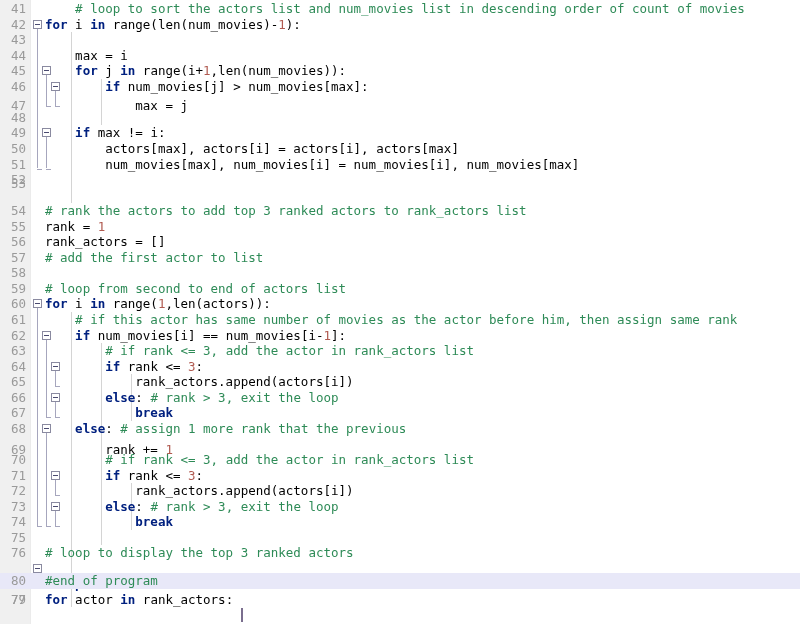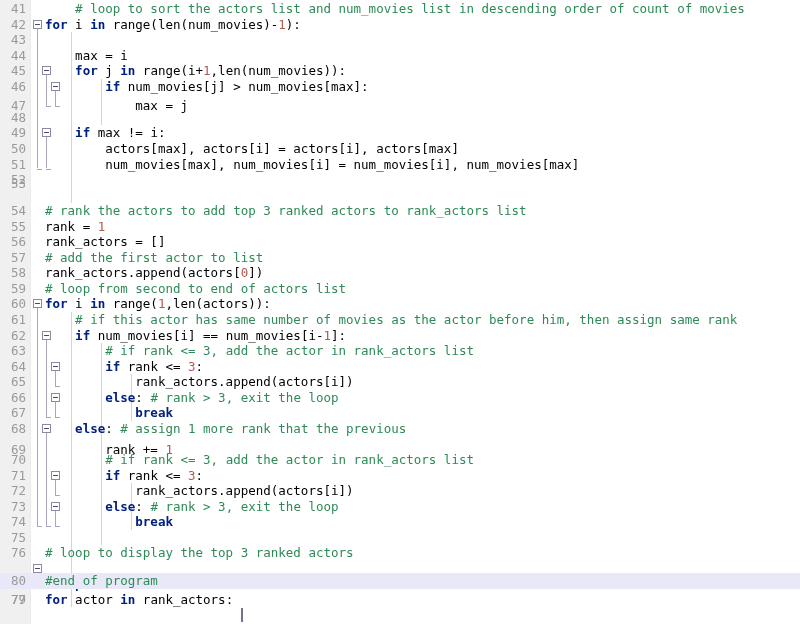--- a/index.html
+++ b/index.html
@@ -181,21 +181,21 @@
       <div class="line" style="top: 109.85px;"><div class="lineno">48</div><div class="code"></div></div>
       <div class="line" style="top: 125.4px;"><div class="lineno">49</div><div class="code"><span class="pl">    </span><span class="kw">if</span><span class="pl"> max != i:</span></div></div>
       <div class="line" style="top: 140.95px;"><div class="lineno">50</div><div class="code"><span class="pl">        actors[max], actors[i] = actors[i], actors[max]</span></div></div>
       <div class="line" style="top: 156.5px;"><div class="lineno">51</div><div class="code"><span class="pl">        num_movies[max], num_movies[i] = num_movies[i], num_movies[max]</span></div></div>
       <div class="line" style="top: 172.05px;"><div class="lineno">52</div><div class="code"></div></div>
       <div class="line" style="top: 176px;"><div class="lineno">53</div><div class="code"></div></div>
       <div class="line" style="top: 203.15px;"><div class="lineno">54</div><div class="code"><span class="cm"># rank the actors to add top 3 ranked actors to rank_actors list</span></div></div>
       <div class="line" style="top: 218.7px;"><div class="lineno">55</div><div class="code"><span class="pl">rank = </span><span class="num">1</span></div></div>
       <div class="line" style="top: 234.25px;"><div class="lineno">56</div><div class="code"><span class="pl">rank_actors = []</span></div></div>
       <div class="line" style="top: 249.8px;"><div class="lineno">57</div><div class="code"><span class="cm"># add the first actor to list</span></div></div>
-      <div class="line" style="top: 265.35px; padding-left: 8px;"><div class="lineno">58</div><div class="code"><span class="pl">rank_actors.append(actors[</span><span class="num">0</span><span class="pl">])</span></div></div>
+      <div class="line" style="top: 265.35px; padding-left: 8px;"><div class="lineno">58</div></div>
       <div class="line" style="top: 280.9px;"><div class="lineno">59</div><div class="code"><span class="cm"># loop from second to end of actors list</span></div></div>
       <div class="line" style="top: 296.45px;"><div class="lineno">60</div><div class="code"><span class="pl"></span><span class="kw">for</span><span class="pl"> i </span><span class="kw">in</span><span class="pl"> range(</span><span class="num">1</span><span class="pl">,len(actors)):</span></div></div>
       <div class="line" style="top: 312px;"><div class="lineno">61</div><div class="code"><span class="pl">    </span><span class="cm"># if this actor has same number of movies as the actor before him, then assign same rank</span></div></div>
       <div class="line" style="top: 327.55px;"><div class="lineno">62</div><div class="code"><span class="pl">    </span><span class="kw">if</span><span class="pl"> num_movies[i] == num_movies[i-</span><span class="num">1</span><span class="pl">]:</span></div></div>
       <div class="line" style="top: 343.1px;"><div class="lineno">63</div><div class="code"><span class="pl">        </span><span class="cm"># if rank &lt;= 3, add the actor in rank_actors list</span></div></div>
       <div class="line" style="top: 358.65px;"><div class="lineno">64</div><div class="code"><span class="pl">        </span><span class="kw">if</span><span class="pl"> rank &lt;= </span><span class="num">3</span><span class="pl">:</span></div></div>
       <div class="line" style="top: 374.2px;"><div class="lineno">65</div><div class="code"><span class="pl">            rank_actors.append(actors[i])</span></div></div>
       <div class="line" style="top: 389.75px;"><div class="lineno">66</div><div class="code"><span class="pl">        </span><span class="kw">else</span><span class="pl">: </span><span class="cm"># rank &gt; 3, exit the loop</span></div></div>
       <div class="line" style="top: 405.3px; padding-left: 27px;"><div class="lineno">67</div><div class="code"><span class="pl">            </span><span class="kw">break</span></div></div>
       <div class="line" style="top: 420.85px;"><div class="lineno">68</div><div class="code"><span class="pl">    </span><span class="kw">else</span><span class="pl">: </span><span class="cm"># assign 1 more rank that the previous</span></div></div>

